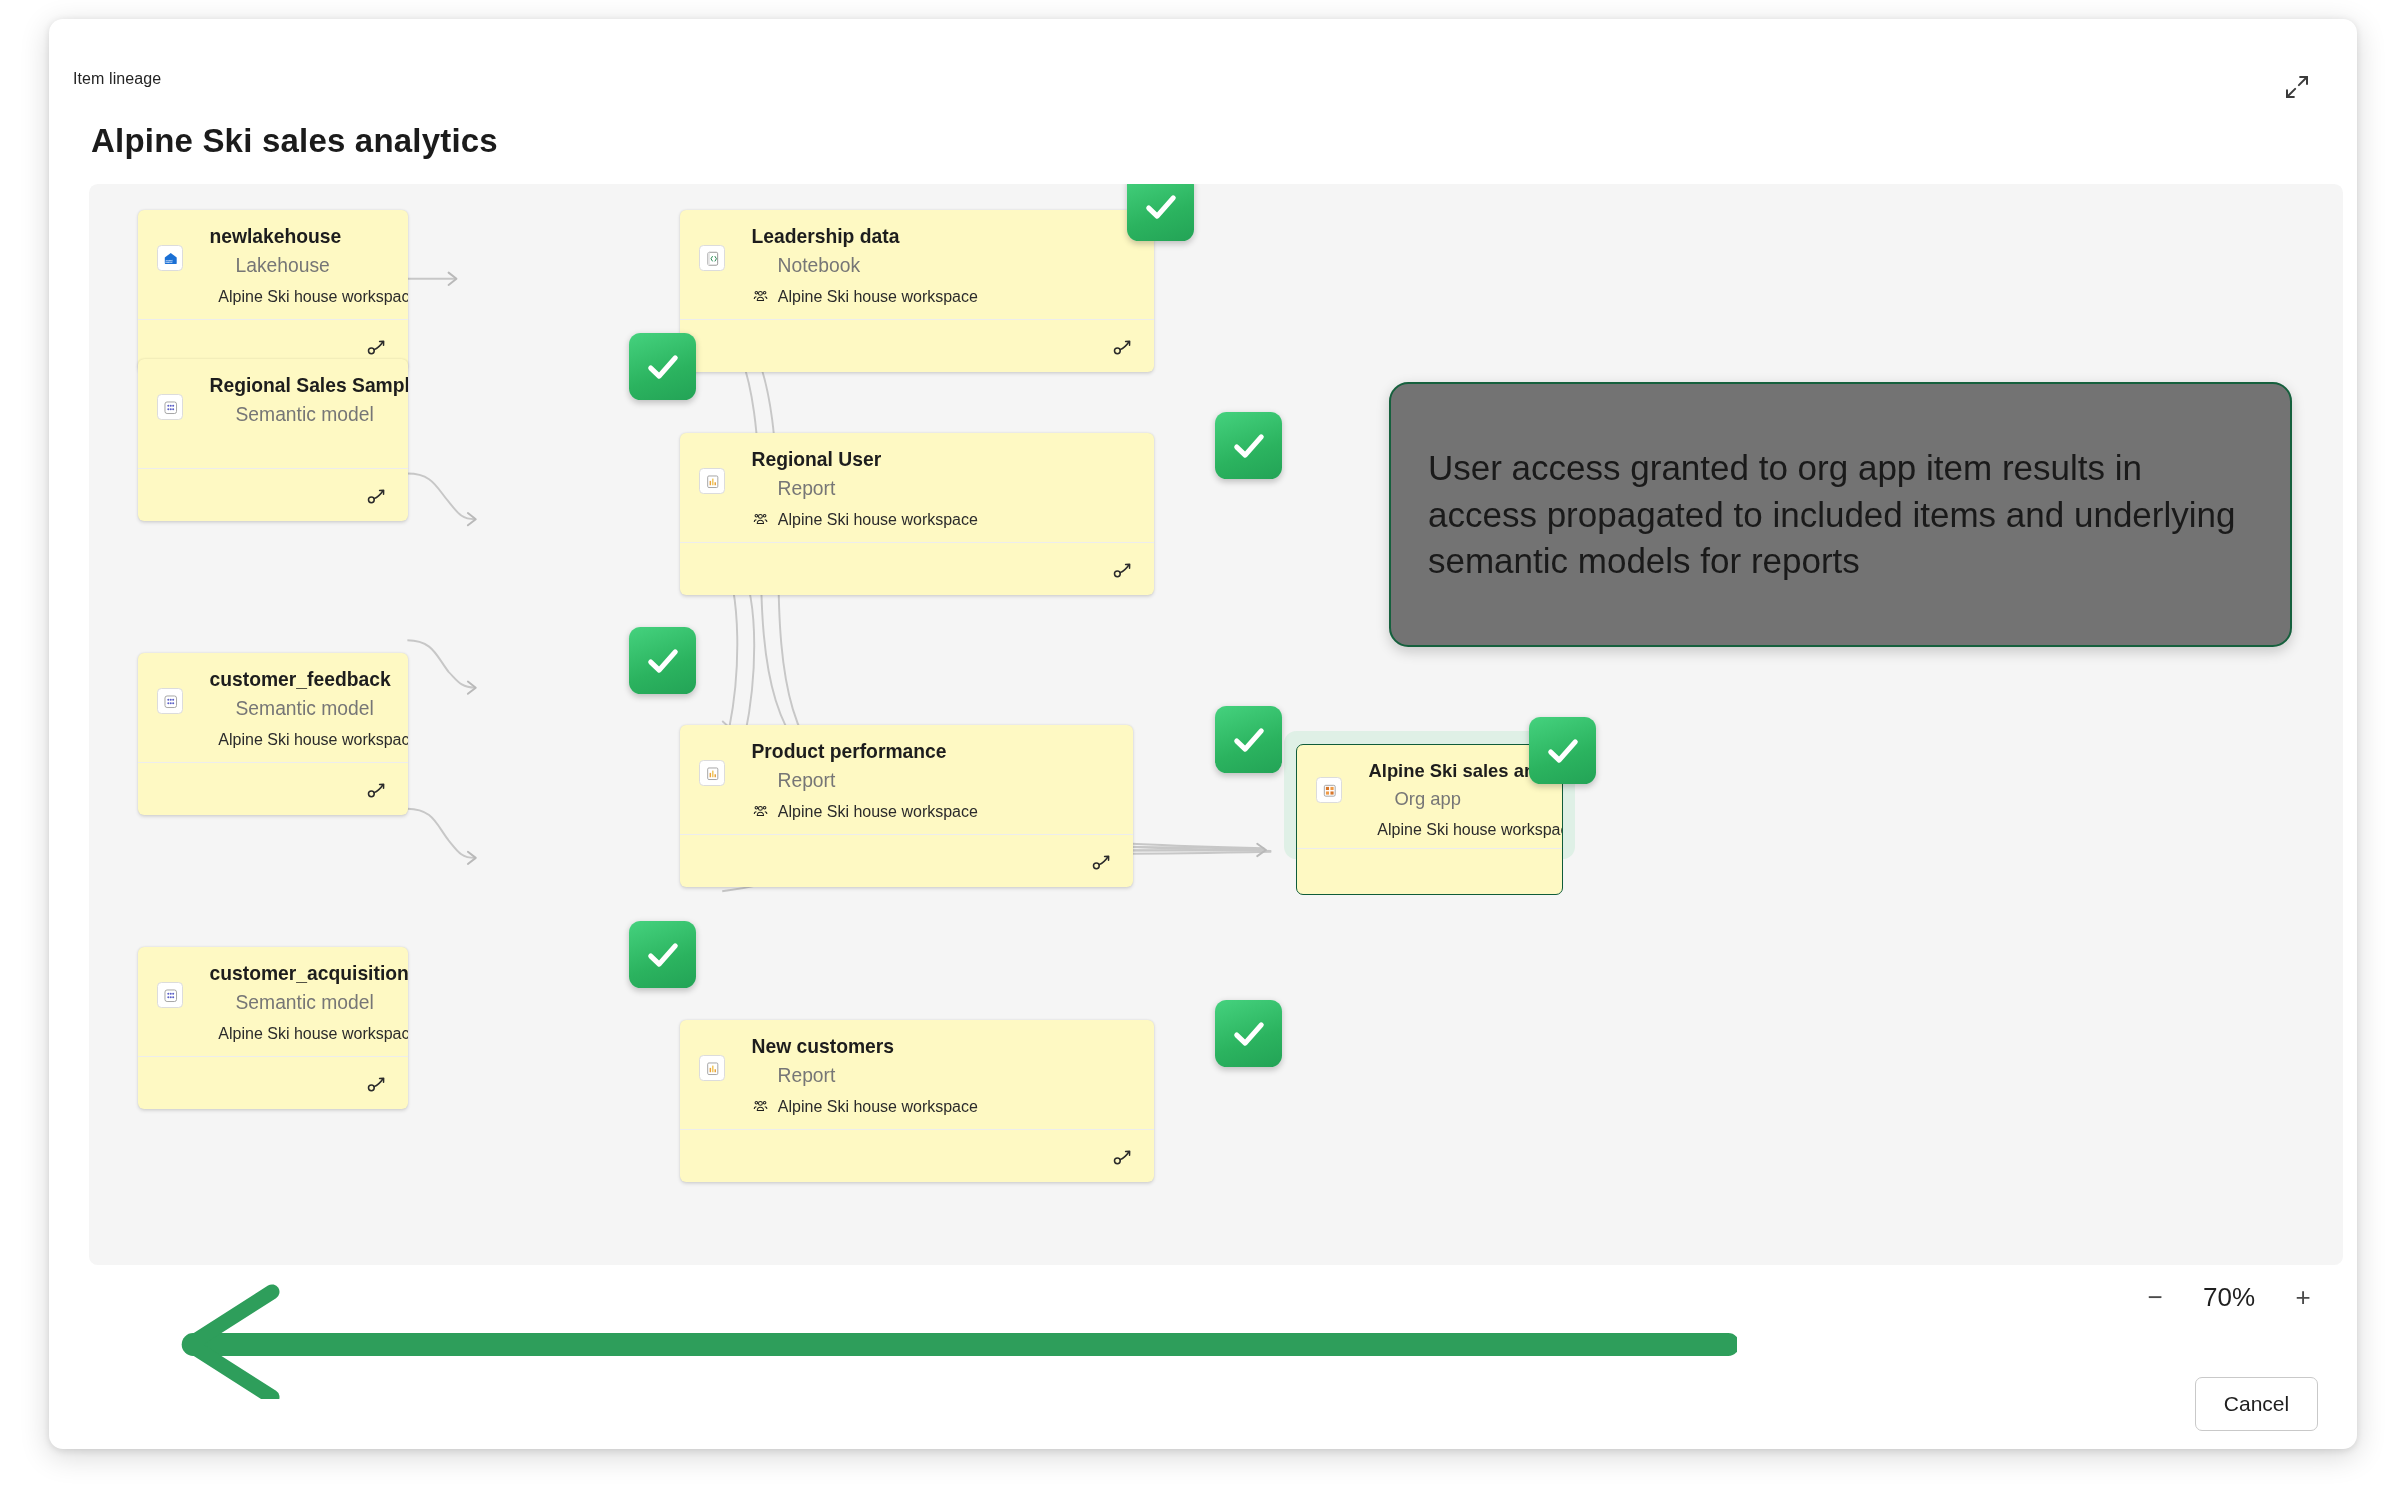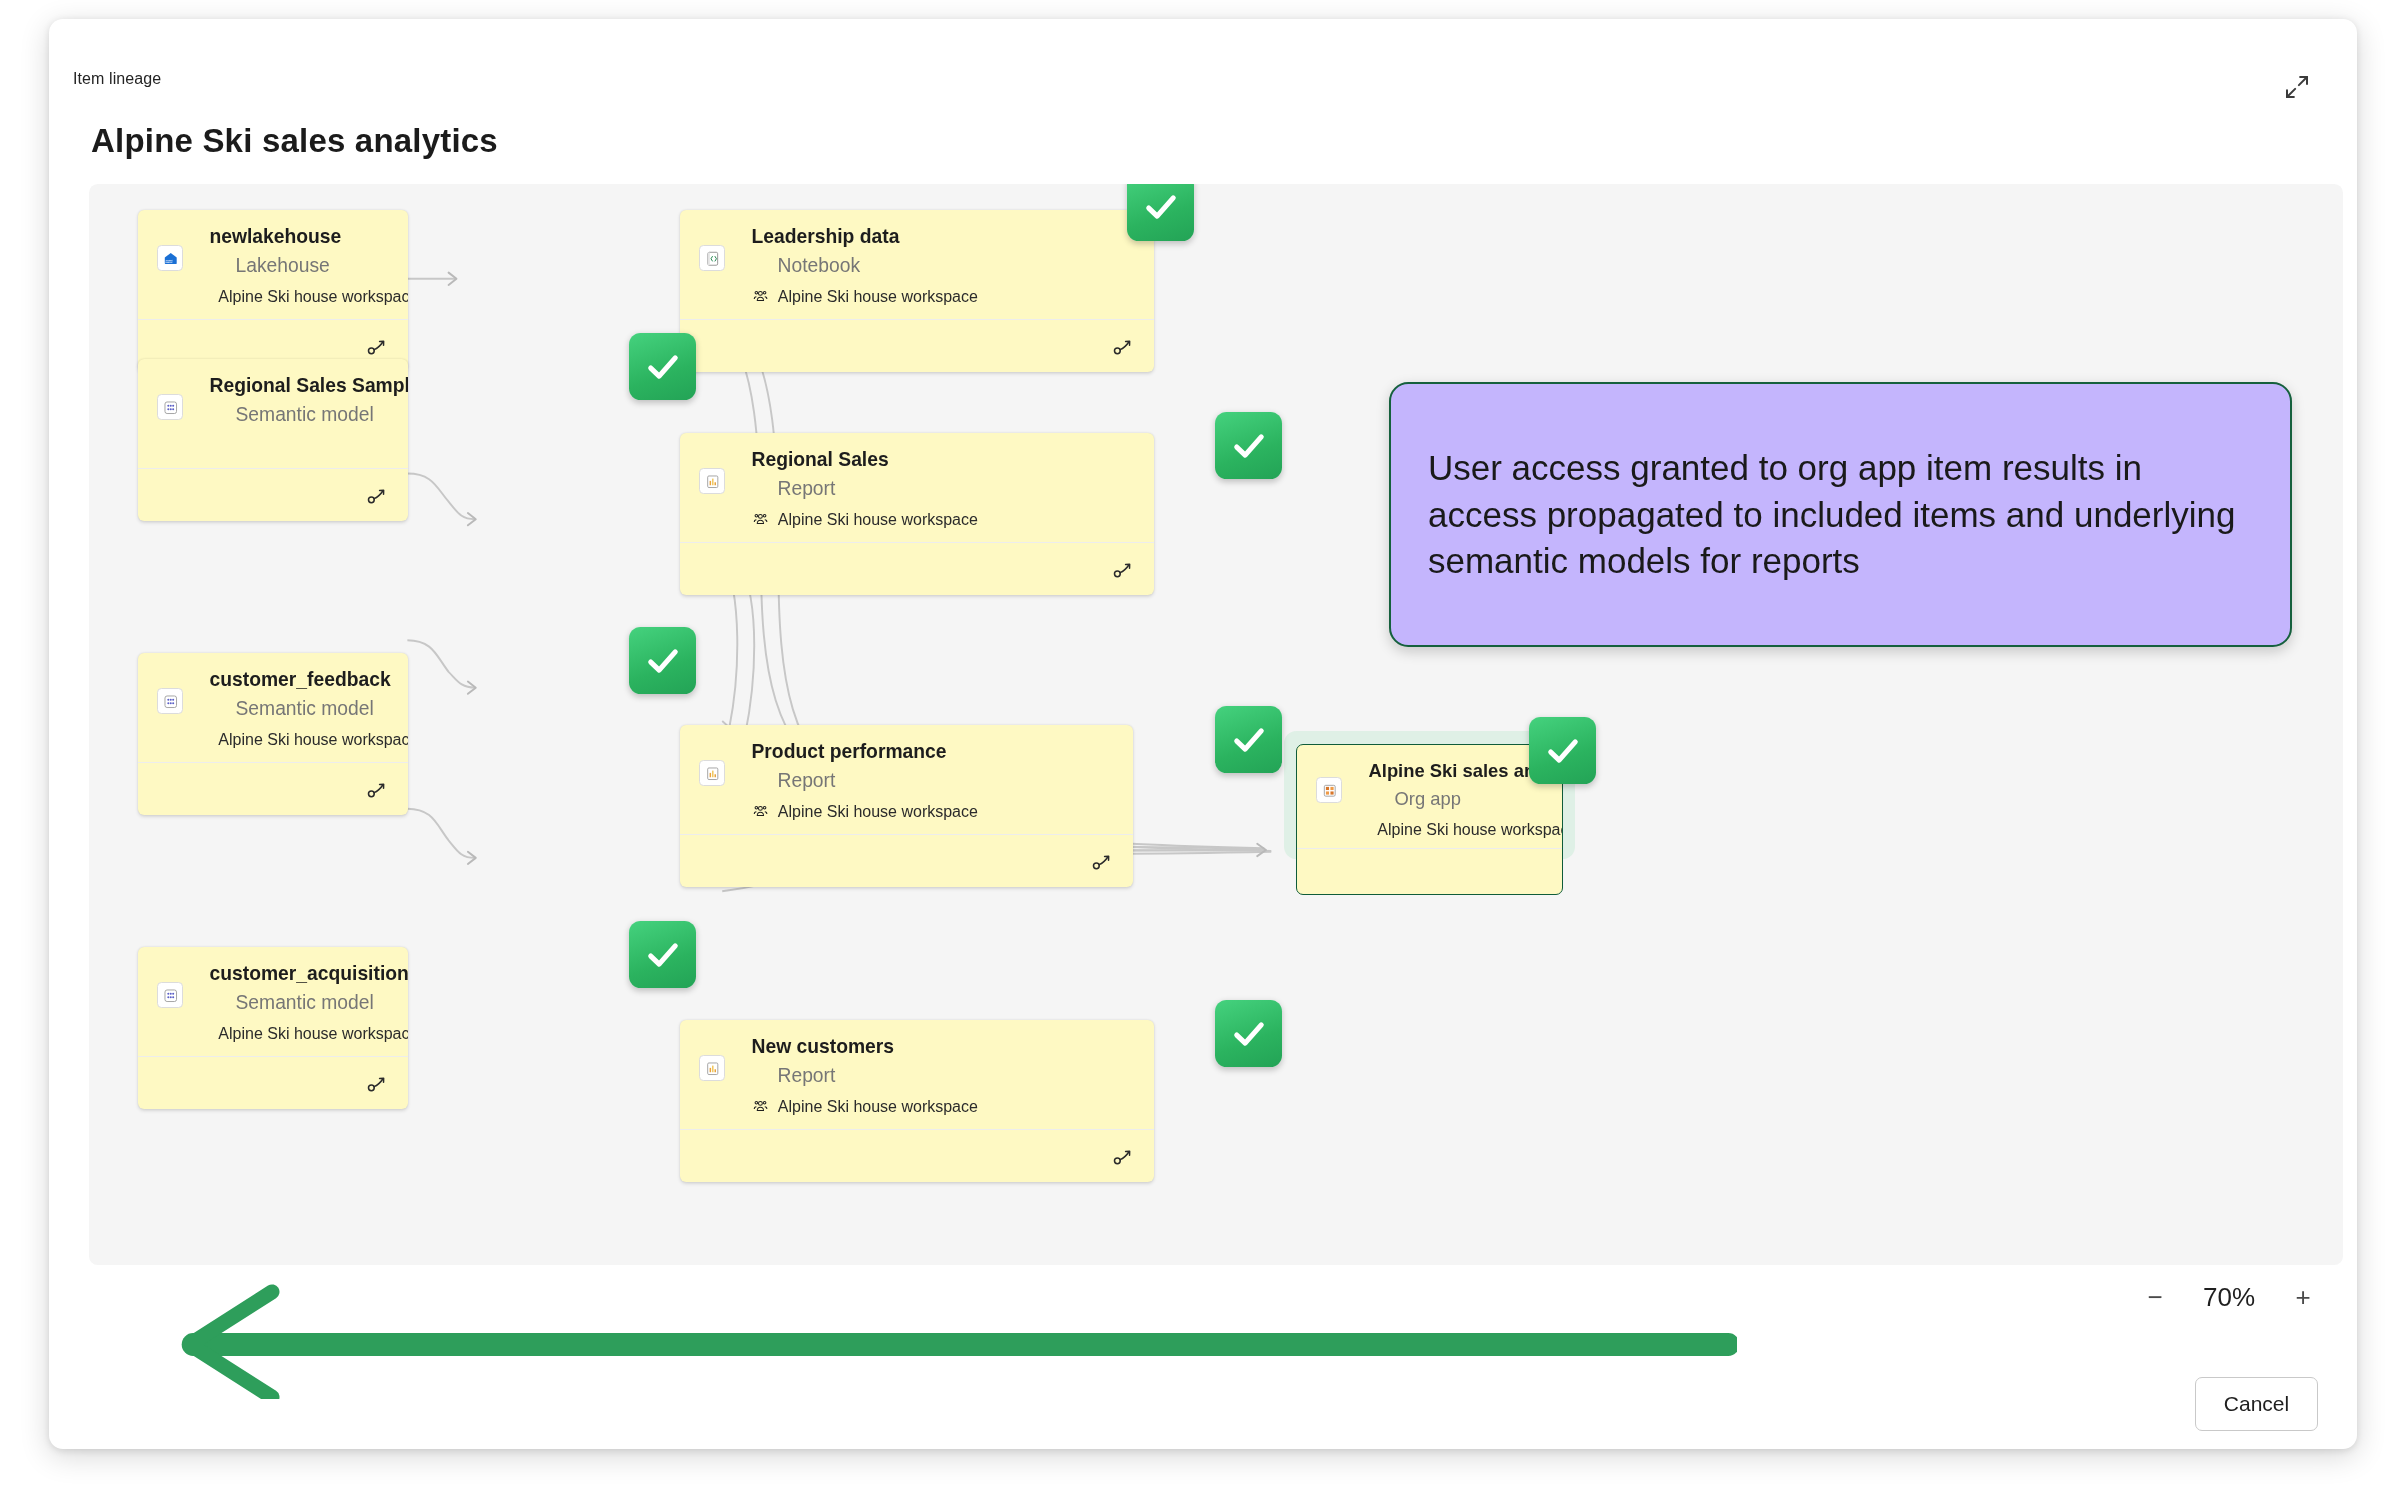--- a/index.html
+++ b/index.html
@@ -107,21 +107,21 @@
     background: linear-gradient(160deg,#45d27e 0%, #2bb35f 60%, #23a356 100%);
     box-shadow: 0 2.6px 6.1px rgba(0,0,0,0.22);
     display:flex; align-items:center; justify-content:center;
   }
 
   
   #callout {
     position:absolute;
     left:1340px; top:363px;
     width:903px; height:265px;
-    background:#c4b5fd;
+    background:#737373;
     border:2.6px solid #15603d;
     border-radius:19.3px;
     box-shadow: 0 4.4px 12.3px rgba(0,0,0,0.18);
     display:flex; align-items:center;
     padding: 15px 37px;
   }
   #callout-text {
     font-size:35px; line-height:1.33; color:#1a1a1a;
     font-weight:400;
   }
@@ -297,21 +297,21 @@
     <div class="node" style="left:591px; top:249px; width:474px;">
       <div class="node-body">
         <div class="node-icon">
           <svg width="17.5" height="17.5" viewBox="0 0 20 20">
             <rect x="4.2" y="3.4" width="11.6" height="13.2" rx="1.4" fill="#fff" stroke="#9a9a9a" stroke-width="1"></rect>
             <rect x="6.4" y="9" width="1.7" height="5" fill="#e8a33d"></rect>
             <rect x="9.2" y="6.4" width="1.7" height="7.6" fill="#f2c75c"></rect>
             <rect x="12" y="10.6" width="1.7" height="3.4" fill="#e8a33d"></rect>
           </svg>
         </div>
-        <div class="node-name">Regional Sales</div>
+        <div class="node-name">Regional User</div>
         <div class="node-type">Report</div>
         <div class="node-ws">
           <svg width="17.5" height="17.5" viewBox="0 0 20 20" fill="none" stroke="#1f1f1f" stroke-width="1.15">
             <circle cx="9.6" cy="6.2" r="2.2"></circle>
               <circle cx="5" cy="5.4" r="1.5"></circle>
               <circle cx="14.4" cy="5.4" r="1.5"></circle>
             <path d="M6 14.4 C6 11.9 7.6 10.6 9.6 10.6 C11.6 10.6 13.2 11.9 13.2 14.4 Z"></path>
             <path d="M2.6 12.6 C2.6 10.8 3.6 9.9 5 9.9"></path>
               <path d="M17 12.6 C17 10.8 16 9.9 14.6 9.9"></path>
           </svg>

